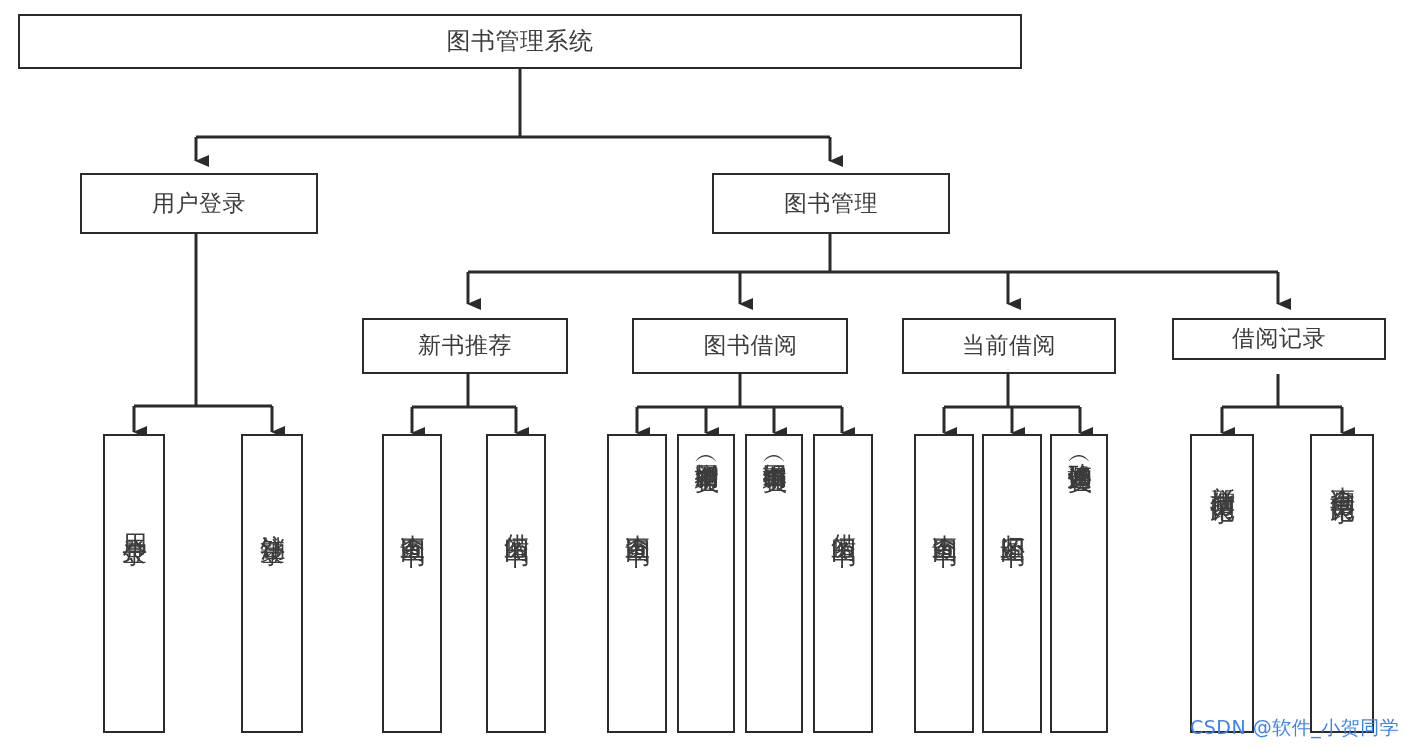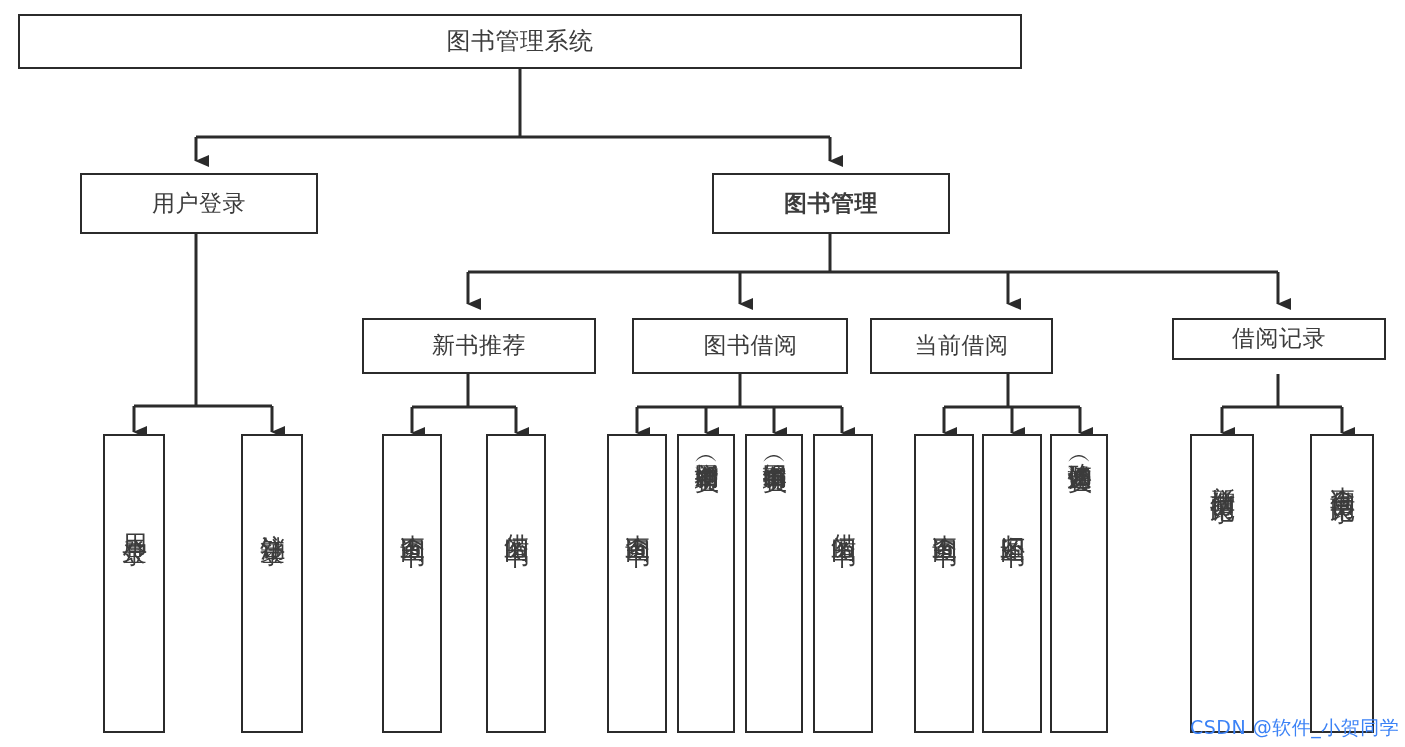--- a/index.html
+++ b/index.html
@@ -129,33 +129,33 @@
   </svg>
 
   <div class="node horiz" id="node-root" style="left:18px; top:14px; width:1004px; height:55px;text-align:right;">
     <span class="label">图书管理系统</span>
   </div>
 
   <div class="node horiz" style="left:80px; top:173px; width:238px; height:61px;">
     <span class="label">用户登录</span>
   </div>
 
-  <div class="node horiz" style="left:712px; top:173px; width:238px; height:61px;font-weight:bold;">
+  <div class="node horiz" style="left:712px; top:173px; width:238px; height:61px;">
     <span class="label">图书管理</span>
   </div>
 
-  <div class="node horiz" style="left:362px; top:318px; width:234px; height:56px;">
+  <div class="node horiz" style="left:362px; top:318px; width:206px; height:56px;">
     <span class="label">新书推荐</span>
   </div>
 
   <div class="node horiz" style="left:632px; top:318px; width:216px; height:56px;padding-left:21px;">
     <span class="label">图书借阅</span>
   </div>
 
-  <div class="node horiz" style="left:870px; top:318px; width:183px; height:56px;">
+  <div class="node horiz" style="left:902px; top:318px; width:214px; height:56px;">
     <span class="label">当前借阅</span>
   </div>
 
   <div class="node horiz" style="left:1172px; top:318px; width:214px; height:42px;">
     <span class="label">借阅记录</span>
   </div>
 
   <div class="node vert" style="left:103px; top:434px; width:62px; height:299px; padding-top:78px;">
     <span class="label">用户登录</span>
   </div>

